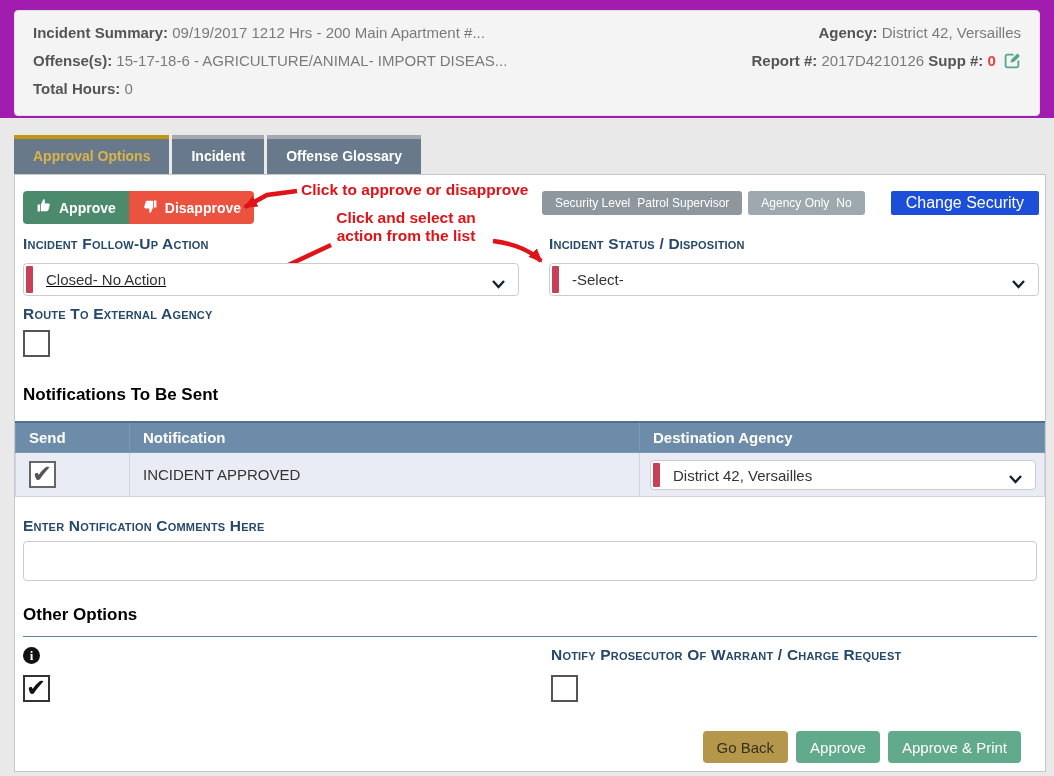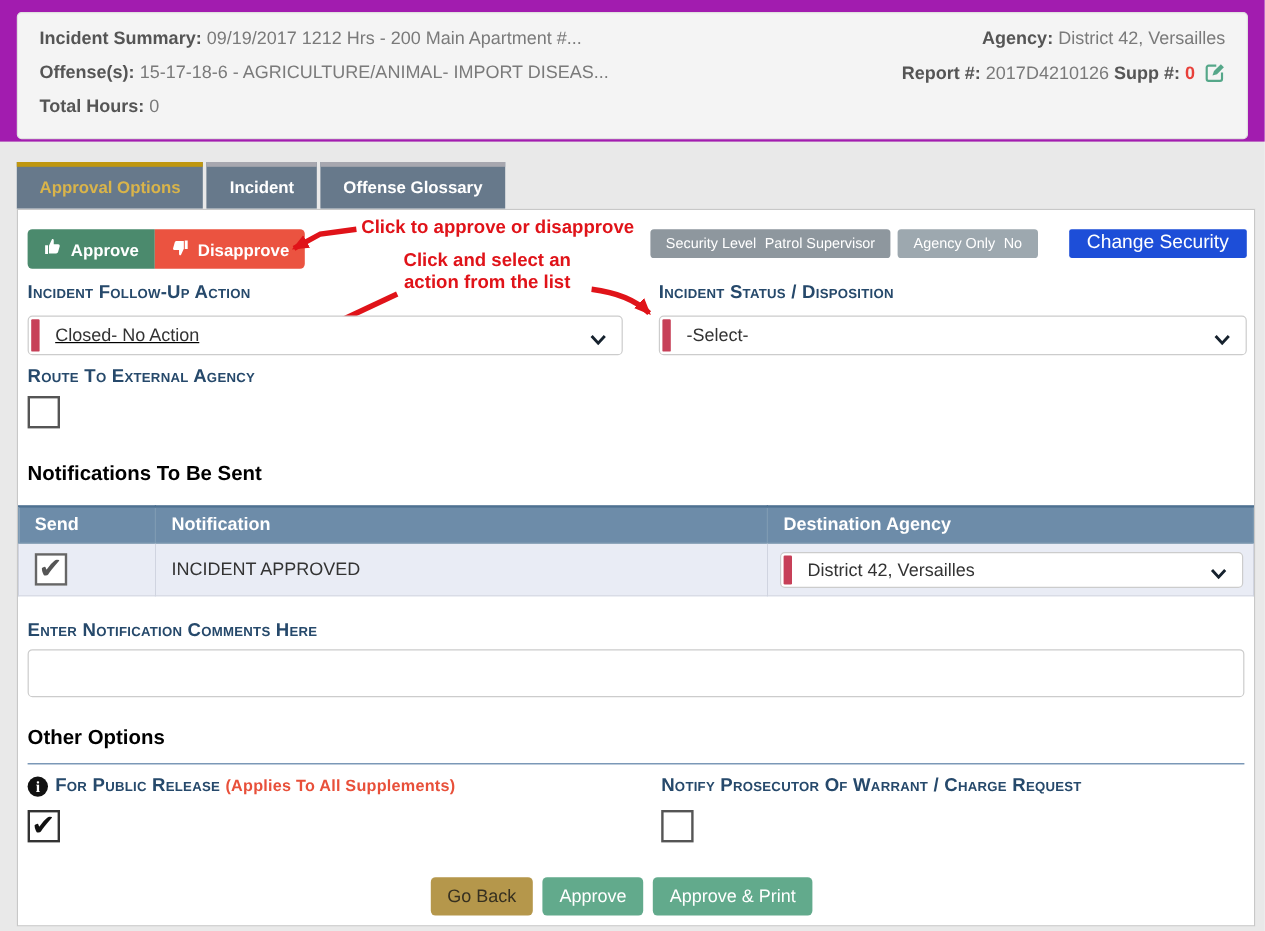--- a/index.html
+++ b/index.html
@@ -57,21 +57,21 @@
   .cell-check{position:relative;}
   .cell-check .checkbox{left:13px;top:8px;}
   .dd-incell{left:10px;right:8px;top:7px;height:30px;}
 
   .text-input{position:absolute;background:#fff;border:1px solid #ccc;border-radius:4px;box-sizing:border-box;font-size:15px;padding:0 10px;color:#333;font-family:"Liberation Sans",sans-serif;}
   .hr-blue{position:absolute;left:8px;width:1014px;height:1px;background:#5b7fa6;}
 
   .info-icon{position:absolute;width:17px;height:17px;border-radius:50%;background:#111;color:#fff;font-family:"Liberation Serif",serif;font-weight:bold;font-size:13px;text-align:center;line-height:17px;}
   .release-note{color:#e8503a;font-size:13.5px;font-weight:bold;font-variant:normal;}
 
-  .footer{position:absolute;left:0;top:556px;width:1006px;display:flex;justify-content:center;gap:8px;}
+  .footer{position:absolute;left:0;top:556px;width:1006px;display:flex;justify-content:flex-end;gap:8px;}
   .fbtn{height:32px;display:flex;align-items:center;padding:0 14px;border-radius:4px;font-size:15px;cursor:pointer;}
   .fbtn-goback{background:#b5974b;color:#363020;}
   .fbtn-green{background:#62aa8c;color:#fff;}
 </style>
 </head>
 <body>
 
 <div class="page">
 
   <div class="header-zone">
@@ -226,24 +226,20 @@
     </tbody>
       </table>
 
     <div class="field-label" style="left:8px;top:342px;">Enter Notification Comments Here</div>
     <input class="text-input" style="left: 8px; top: 366px; width: 1014px; height: 40px;" value="">
 
     <div class="section-heading" style="left:8px;top:430px;">Other Options</div>
     <div class="hr-blue" style="top:461px;"></div>
 
     <div class="info-icon" style="left:8px;top:472px;">i</div>
-    <div class="field-label" style="left:31px;top:471px;">
-      <span>For Public Release</span>
-      <span class="release-note">(Applies To All Supplements)</span>
-    </div>
     <div class="checkbox checked" style="left:8px;top:500px;border-color:#333;">
       <span class="mark mark-black">✔</span>
     </div>
 
     <div class="field-label" style="left:536px;top:471px;">Notify Prosecutor Of Warrant / Charge Request</div>
     <div class="checkbox" style="left:536px;top:500px;">
       
     </div>
 
     <div class="footer">

